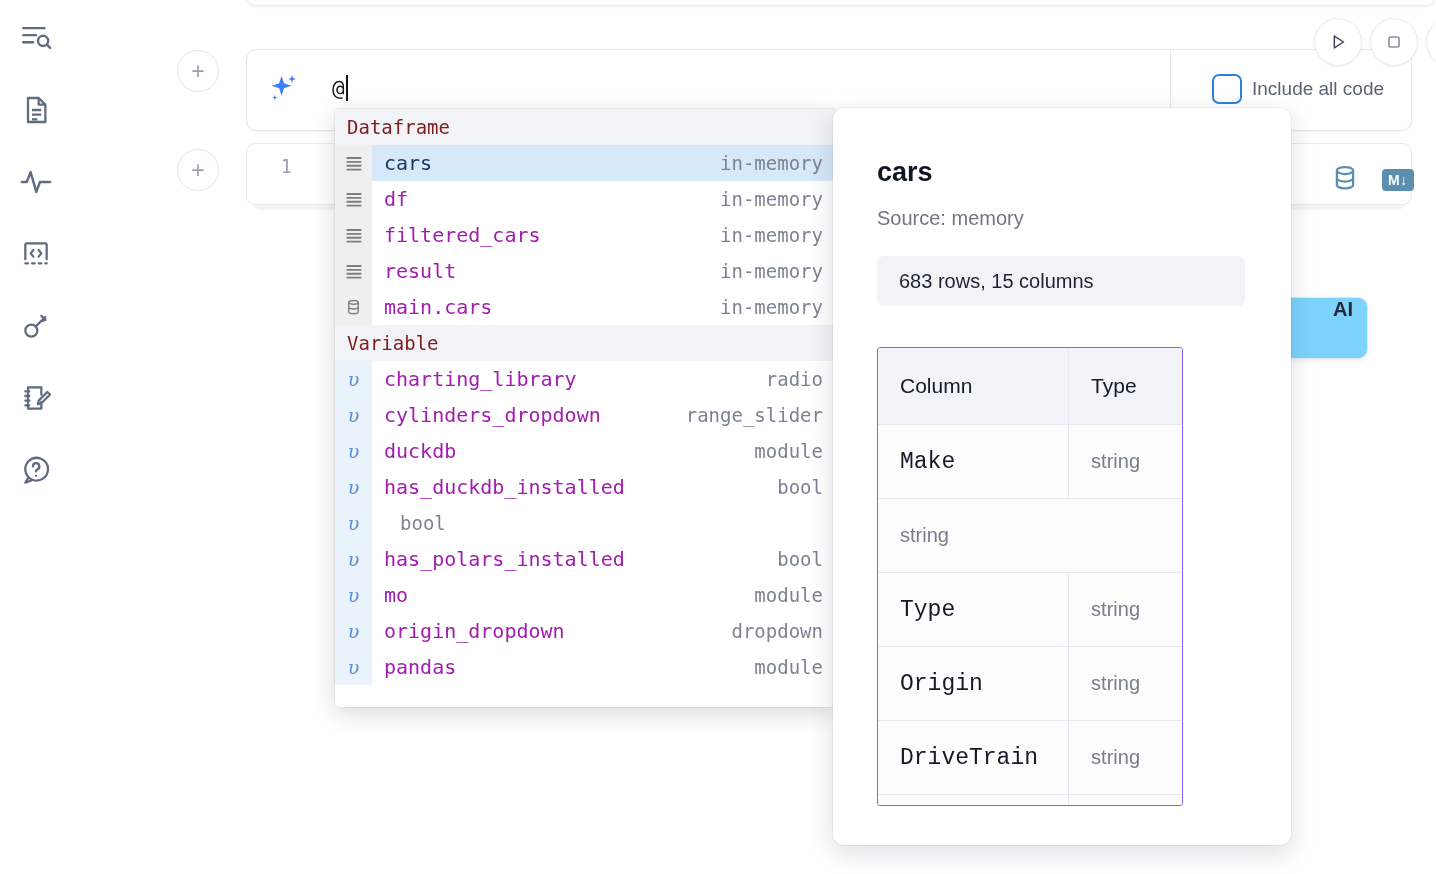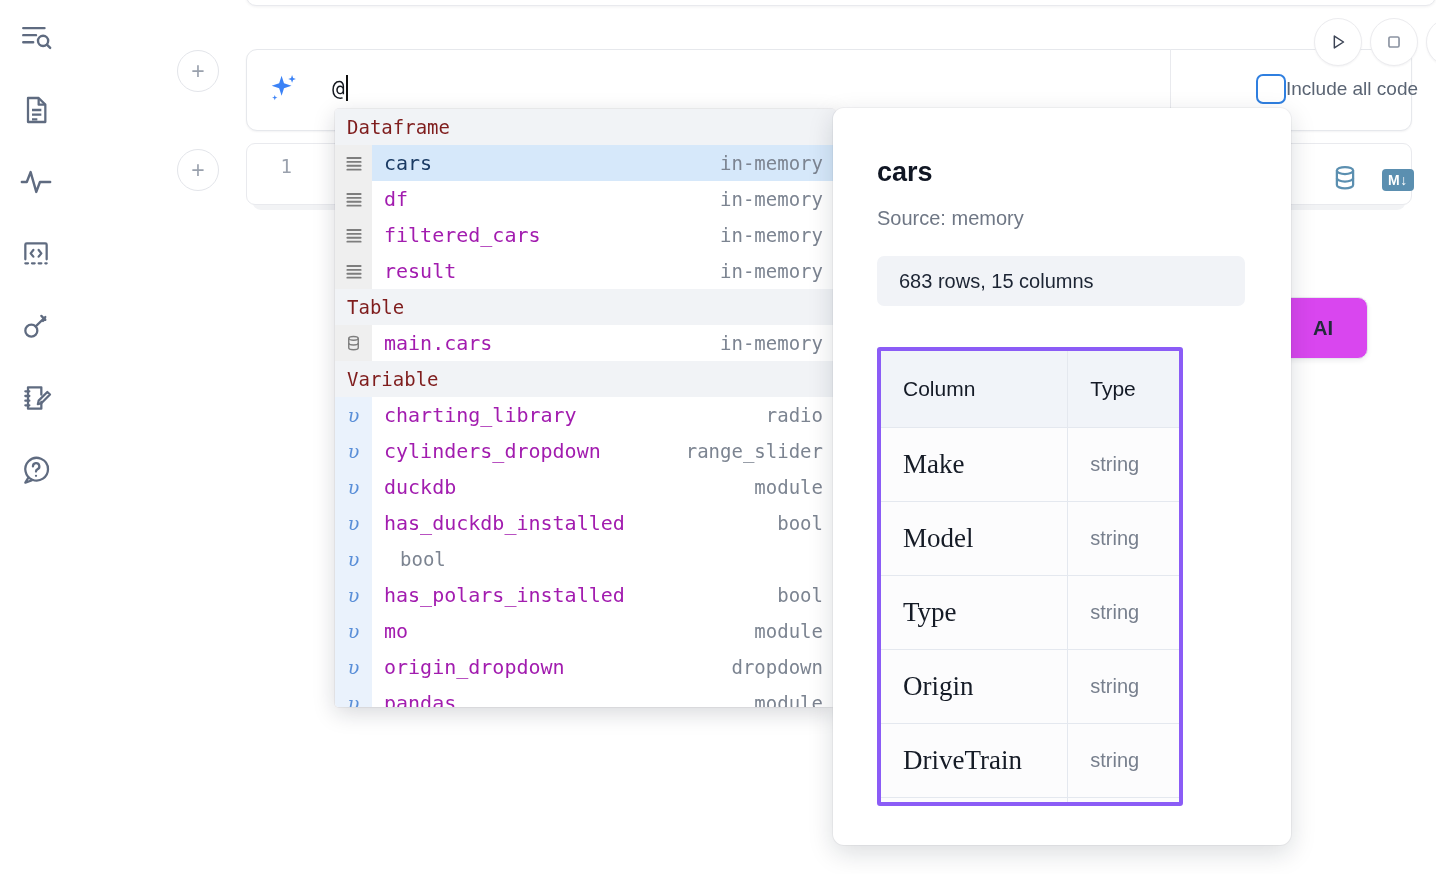--- a/index.html
+++ b/index.html
@@ -46,22 +46,22 @@
     font-family:"DejaVu Sans Mono","Liberation Mono",monospace;
     font-size:21px; color:#14181f; line-height:42px; letter-spacing:0;
   }
   .caret {
     display:inline-block; width:2px; height:26px; background:#111;
     vertical-align:-5px; margin-left:1px;
   }
   .vsep { position:absolute; left:1170px; top:49px; width:1px; height:82px; background:#e9eaee; }
 
   .inc-wrap {
-    position:absolute; left:1256px; top:74px;
-    display:flex; align-items:center; gap:0;
+    position:absolute; left:1212px; top:74px;
+    display:flex; align-items:center; gap:10px;
   }
   .inc-box {
     width:30px; height:30px; border:2px solid #2f7fe0; border-radius:7px; background:#fff;
   }
   .inc-label { font-size:19px; color:#5a6473; }
 
   .rbtn {
     position:absolute; top:18px; width:48px; height:48px; border-radius:50%;
     border:1px solid #ececef; background:#fff;
     display:flex; align-items:center; justify-content:center;
@@ -87,24 +87,24 @@
   }
   .cell-tools { position:absolute; left:1330px; top:163px; display:flex; gap:22px; align-items:center; }
   .md-chip {
     background:#5b8fb0; color:#fff; border-radius:4px;
     font-size:14px; font-weight:700; padding:3px 6px; letter-spacing:.5px;
     font-family:"Liberation Sans",sans-serif;
   }
 
   .ai-chip {
     position:absolute; left:1270px; top:297px; width:98px; height:62px;
-    background:#d946ef; border:1px solid #e6e8ec; border-radius:10px;
+    background:#7dd3fc; border:1px solid #e6e8ec; border-radius:10px;
     box-shadow:0 2px 5px rgba(16,24,40,.07);
-    display:flex; align-items:center; justify-content:flex-end;
-    padding-right:34px; font-size:20px; font-weight:700; color:#222b3a;
+    display:flex; justify-content:flex-end;
+    padding-right:14px; font-size:20px; font-weight:700; color:#222b3a;
     overflow:hidden;
   }
 
   
   .ac {
     position:absolute; left:335px; top:109px; width:500px; height:598px;
     background:#fff; border-radius:4px;
     box-shadow:0 6px 22px rgba(16,24,40,.17), 0 0 0 1px rgba(16,24,40,.05);
     overflow:hidden; z-index:30;
     font-family:"DejaVu Sans Mono","Liberation Mono",monospace;
@@ -145,34 +145,34 @@
   }
   .pv-src { position:absolute; left:44px; top:99px; font-size:20px; color:#6f7785; }
   .pv-shape {
     position:absolute; left:44px; top:148px; width:368px; height:50px;
     background:#f1f3f7; border-radius:7px;
     display:flex; align-items:center; padding-left:22px;
     font-size:20px; color:#1c2433;
   }
   .pv-tbl {
     position:absolute; left:44px; top:239px; width:306px; height:459px;
-    border:4px solid #8b5cf6; border-radius:3px; overflow:hidden;
+    border:1px solid #8b5cf6; border-radius:3px; overflow:hidden;
   }
   .pv-tr { display:flex; height:74px; border-bottom:1px solid #e4e8ef; }
   .pv-tr.head { height:77px; background:#f1f4f9; }
   .pv-td {
     display:flex; align-items:center; padding-left:22px;
   }
   .pv-td.c1 { width:232px; border-right:1px solid #e4e8ef; }
   .pv-td.c2 { width:135px; }
   .pv-tr.head .pv-td { font-family:"Liberation Sans",sans-serif; font-size:21px; color:#141a26; }
   .pv-tr.body { background:#fcfcfd; }
   .pv-tr.body .pv-td.c1 {
-    font-family:Liberation Serif, serif;
-    font-size:27px; color:#151b26;text-align:right;
+    font-family:Liberation Mono, monospace;
+    font-size:23px; color:#151b26;text-align:right;
   }
   .pv-tr.body .pv-td.c2 { font-size:20px; color:#777f8d;text-align:right; }
 </style>
 </head>
 <body>
 
 <div id="root">
 
   <div class="rail">
     <div class="rail-btn" style="top:16px">
@@ -318,21 +318,20 @@
         <div class="ac-ic df">
           <svg width="20" height="20" viewBox="0 0 24 24" fill="none" stroke="#7e7e7e" stroke-width="2.2" stroke-linecap="round">
             <path d="M4 6h16M4 10.7h16M4 15.3h16M4 20h16"></path>
           </svg>
         </div>
         <div class="ac-body">
           <span class="ac-name">result</span>
           <span class="ac-meta">in-memory</span>
         </div>
       </div>
-      <div class="ac-sec">Table</div>
       <div class="ac-row">
         <div class="ac-ic tbl">
           <svg width="19" height="19" viewBox="0 0 24 24" fill="none" stroke="#7e7e7e" stroke-width="1.8">
             <ellipse cx="12" cy="5.5" rx="6" ry="2.4"></ellipse>
             <path d="M6 5.5v6c0 1.3 2.7 2.4 6 2.4s6-1.1 6-2.4v-6"></path>
             <path d="M6 11.5v6c0 1.3 2.7 2.4 6 2.4s6-1.1 6-2.4v-6"></path>
           </svg>
         </div>
         <div class="ac-body">
           <span class="ac-name">main.cars</span>
@@ -411,21 +410,20 @@
     <div class="pv-tbl" id="pv-tbl">
         <div class="pv-tr head">
           <div class="pv-td c1">Column</div>
           <div class="pv-td c2">Type</div>
         </div>
         <div class="pv-tr body">
           <div class="pv-td c1">Make</div>
           <div class="pv-td c2">string</div>
         </div>
         <div class="pv-tr body">
-          <div class="pv-td c1">Model</div>
           <div class="pv-td c2">string</div>
         </div>
         <div class="pv-tr body">
           <div class="pv-td c1">Type</div>
           <div class="pv-td c2">string</div>
         </div>
         <div class="pv-tr body">
           <div class="pv-td c1">Origin</div>
           <div class="pv-td c2">string</div>
         </div>

